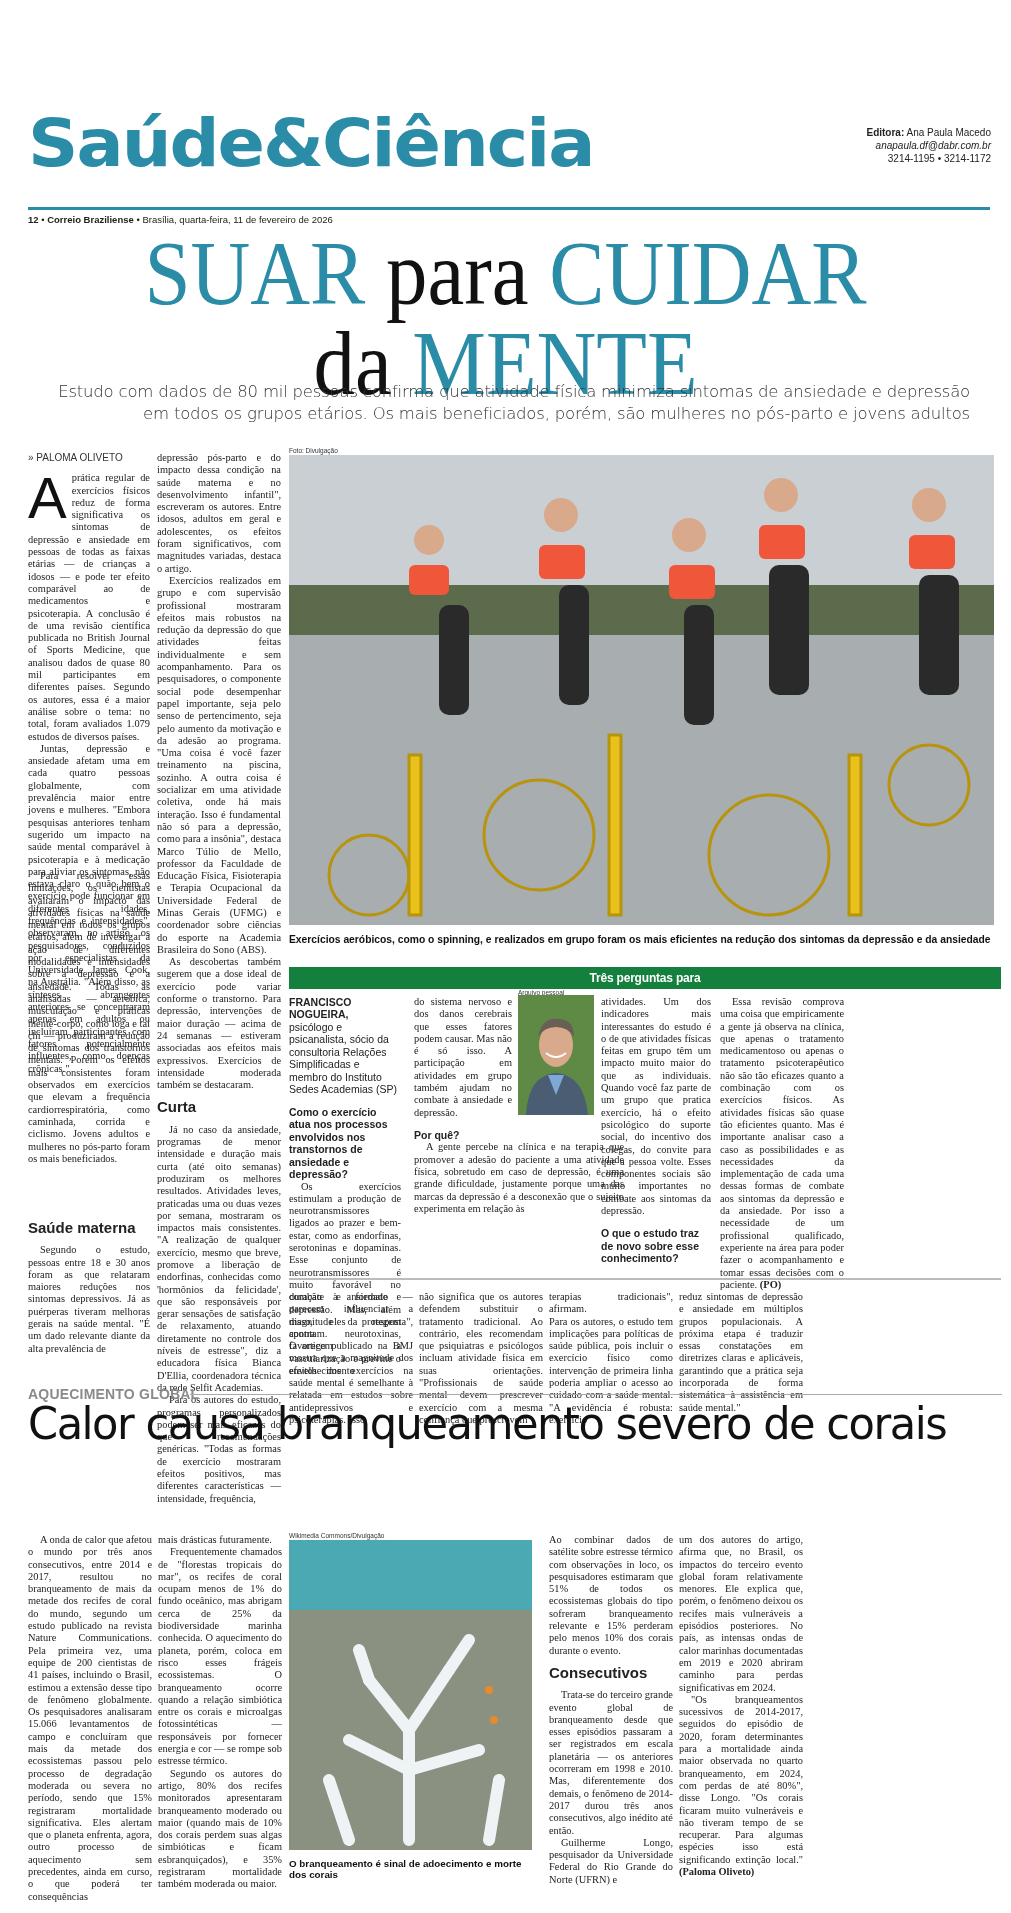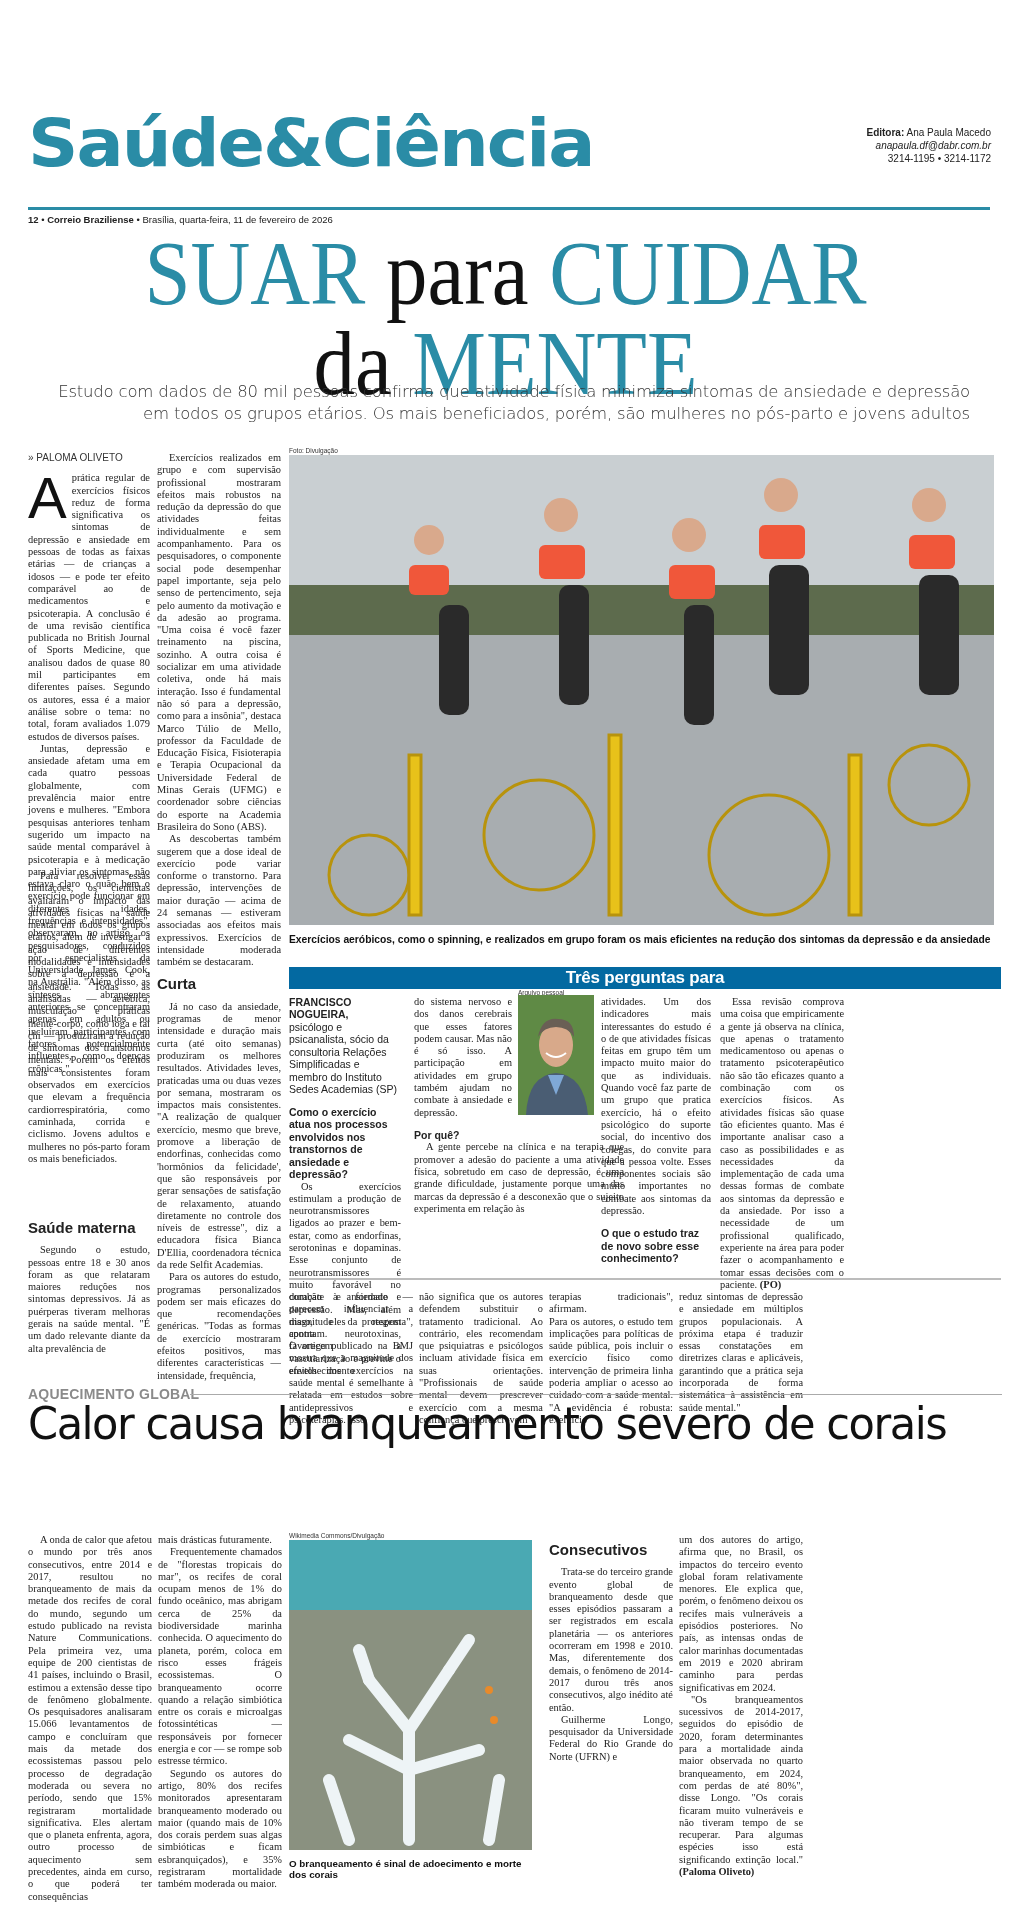--- a/index.html
+++ b/index.html
@@ -33,21 +33,21 @@
   .col h3 { font-family: "Liberation Sans", sans-serif; font-weight: bold; font-size: 15px; margin: 10px 0 10px 0; text-indent: 0; color: #222; }
   .byline { font-family: "Liberation Sans", sans-serif; font-size: 10px; color: #333; margin-bottom: 8px; }
   .dropcap { float: left; font-family: "Liberation Sans", sans-serif; font-size: 58px; line-height: 48px; margin: 2px 5px 0 0; color: #111; }
 
   
   #photo { left: 289px; top: 455px; width: 705px; height: 470px; overflow: hidden; background: linear-gradient(180deg, #cfd5d8 0%, #b8c0c4 30%, #6d7a5e 40%, #9aa2a6 55%, #c2c6c8 100%); }
   .credit { font-family: "Liberation Sans", sans-serif; font-size: 6.5px; color: #333; position: absolute; }
   #photo-caption { left: 289px; top: 934px; width: 710px; font-family: "Liberation Sans", sans-serif; font-weight: bold; font-size: 10.3px; color: #111; }
 
   
-  #box-bar { left: 289px; top: 967px; width: 712px; height: 22px; background: #0369a1; color: #fff; text-align: center; font-family: "Liberation Sans", sans-serif; font-weight: bold; font-size: 17px; line-height: 22px; letter-spacing: -0.2px; }
+  #box-bar { left: 289px; top: 967px; width: 712px; height: 22px; background: #15803d; color: #fff; text-align: center; font-family: "Liberation Sans", sans-serif; font-weight: bold; font-size: 12px; line-height: 22px; letter-spacing: -0.2px; }
   #box-bottom { left: 289px; top: 1278px; width: 712px; height: 2px; background: #bcbcbc; }
   .qa-name { font-family: "Liberation Sans", sans-serif; font-weight: bold; font-size: 10.5px; }
   .qa-role { font-family: "Liberation Sans", sans-serif; font-size: 10.5px; line-height: 12.5px; text-align: left; }
   .qa-q { font-family: "Liberation Sans", sans-serif; font-weight: bold; font-size: 10.5px; line-height: 12.5px; margin-top: 10px; text-align: left; }
   #portrait { left: 518px; top: 995px; width: 76px; height: 120px; overflow: hidden; background: linear-gradient(180deg, #4d6f3a 0%, #7ba35d 40%, #41612f 100%); }
 
   
   #section-kicker { left: 28px; top: 1386px; font-family: "Liberation Sans", sans-serif; font-weight: bold; font-size: 14px; color: #8a8a8a; letter-spacing: 0.2px; }
   #section-rule { left: 190px; top: 1394px; width: 812px; height: 1px; background: #aaa; }
   #headline2 { left: 28px; top: 1398px; width: 980px; font-family: "DejaVu Sans", sans-serif; font-size: 44px; color: #111; letter-spacing: -1.5px; white-space: nowrap; line-height: 1.2; transform: scaleX(0.98); transform-origin: left; }
@@ -95,20 +95,21 @@
 <div class="col" style="left:28px; top:870px; width:122px;">
   <p>Para resolver essas limitações, os cientistas avaliaram o impacto das atividades físicas na saúde mental em todos os grupos etários, além de investigar a ação de diferentes modalidades e intensidades sobre a depressão e a ansiedade. Todas as analisadas — aeróbica, musculação e práticas mente-corpo, como ioga e tai chi — produziram a redução de sintomas dos transtornos mentais. Porém os efeitos mais consistentes foram observados em exercícios que elevam a frequência cardiorrespiratória, como caminhada, corrida e ciclismo. Jovens adultos e mulheres no pós-parto foram os mais beneficiados.</p>
 </div>
 
 <div class="col" style="left:28px; top:1212px; width:122px;">
   <h3>Saúde materna</h3>
   <p>Segundo o estudo, pessoas entre 18 e 30 anos foram as que relataram maiores reduções nos sintomas depressivos. Já as puérperas tiveram melhoras gerais na saúde mental. "É um dado relevante diante da alta prevalência de</p>
 </div>
 
 <div class="col" style="left:157px; top:452px; width:124px;">
+  <p class="noindent">depressão pós-parto e do impacto dessa condição na saúde materna e no desenvolvimento infantil", escreveram os autores. Entre idosos, adultos em geral e adolescentes, os efeitos foram significativos, com magnitudes variadas, destaca o artigo.</p>
   <p>Exercícios realizados em grupo e com supervisão profissional mostraram efeitos mais robustos na redução da depressão do que atividades feitas individualmente e sem acompanhamento. Para os pesquisadores, o componente social pode desempenhar papel importante, seja pelo senso de pertencimento, seja pelo aumento da motivação e da adesão ao programa. "Uma coisa é você fazer treinamento na piscina, sozinho. A outra coisa é socializar em uma atividade coletiva, onde há mais interação. Isso é fundamental não só para a depressão, como para a insônia", destaca Marco Túlio de Mello, professor da Faculdade de Educação Física, Fisioterapia e Terapia Ocupacional da Universidade Federal de Minas Gerais (UFMG) e coordenador sobre ciências do esporte na Academia Brasileira do Sono (ABS).</p>
   <p>As descobertas também sugerem que a dose ideal de exercício pode variar conforme o transtorno. Para depressão, intervenções de maior duração — acima de 24 semanas — estiveram associadas aos efeitos mais expressivos. Exercícios de intensidade moderada também se destacaram.</p>
   <h3>Curta</h3>
   <p>Já no caso da ansiedade, programas de menor intensidade e duração mais curta (até oito semanas) produziram os melhores resultados. Atividades leves, praticadas uma ou duas vezes por semana, mostraram os impactos mais consistentes. "A realização de qualquer exercício, mesmo que breve, promove a liberação de endorfinas, conhecidas como 'hormônios da felicidade', que são responsáveis por gerar sensações de satisfação de relaxamento, atuando diretamente no controle dos níveis de estresse", diz a educadora física Bianca D'Ellia, coordenadora técnica da rede Selfit Academias.</p>
   <p>Para os autores do estudo, programas personalizados podem ser mais eficazes do que recomendações genéricas. "Todas as formas de exercício mostraram efeitos positivos, mas diferentes características — intensidade, frequência,</p>
 </div>
 
 <div class="credit" style="left:289px; top:447px;">Foto: Divulgação</div>
 <div id="photo" class="abs">
   <svg width="705" height="470" viewBox="0 0 705 470">
@@ -225,20 +226,21 @@
     </g>
     <g fill="#e88a2a">
       <circle cx="200" cy="150" r="4"></circle>
       <circle cx="205" cy="180" r="4"></circle>
     </g>
   </svg>
 </div>
 <div id="coral-caption" class="abs">O branqueamento é sinal de adoecimento e morte dos corais</div>
 
 <div class="col" style="left:549px; top:1534px; width:124px;">
+  <p class="noindent">Ao combinar dados de satélite sobre estresse térmico com observações in loco, os pesquisadores estimaram que 51% de todos os ecossistemas globais do tipo sofreram branqueamento relevante e 15% perderam pelo menos 10% dos corais durante o evento.</p>
   <h3>Consecutivos</h3>
   <p>Trata-se do terceiro grande evento global de branqueamento desde que esses episódios passaram a ser registrados em escala planetária — os anteriores ocorreram em 1998 e 2010. Mas, diferentemente dos demais, o fenômeno de 2014-2017 durou três anos consecutivos, algo inédito até então.</p>
   <p>Guilherme Longo, pesquisador da Universidade Federal do Rio Grande do Norte (UFRN) e</p>
 </div>
 
 <div class="col" style="left:679px; top:1534px; width:124px;">
   <p class="noindent">um dos autores do artigo, afirma que, no Brasil, os impactos do terceiro evento global foram relativamente menores. Ele explica que, porém, o fenômeno deixou os recifes mais vulneráveis a episódios posteriores. No país, as intensas ondas de calor marinhas documentadas em 2019 e 2020 abriram caminho para perdas significativas em 2024.</p>
   <p><span>"Os branqueamentos sucessivos de 2014-2017, seguidos do episódio de 2020, foram determinantes para a mortalidade ainda maior observada no quarto branqueamento, em 2024, com perdas de até 80%", disse Longo. "Os corais ficaram muito vulneráveis e não tiveram tempo de se recuperar. Para algumas espécies isso está significando extinção local."</span> <b>(Paloma Oliveto)</b></p>
 </div>
 

